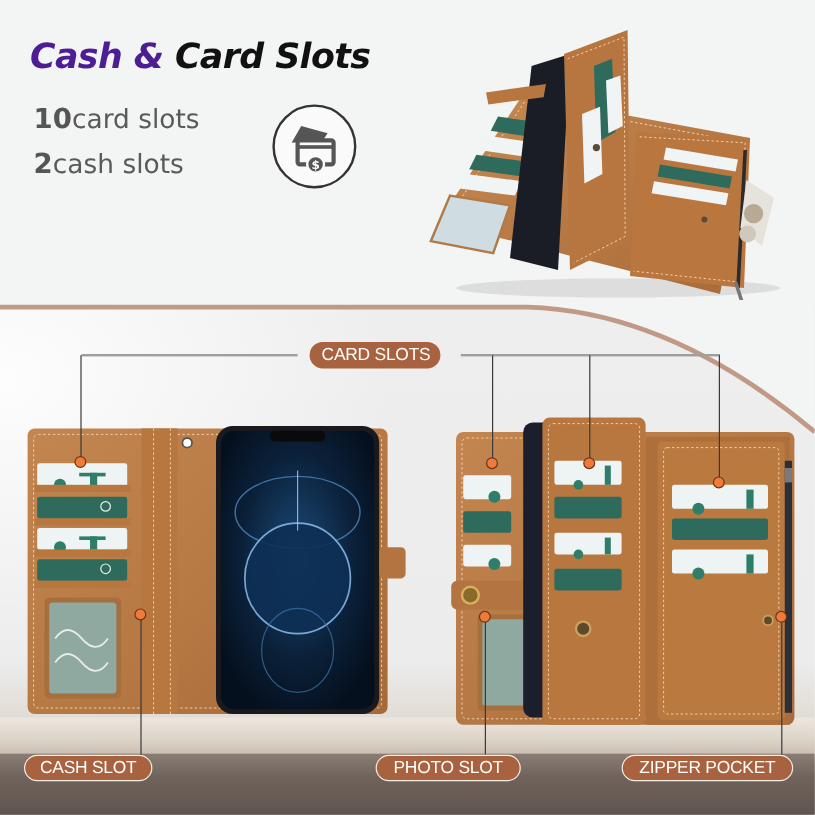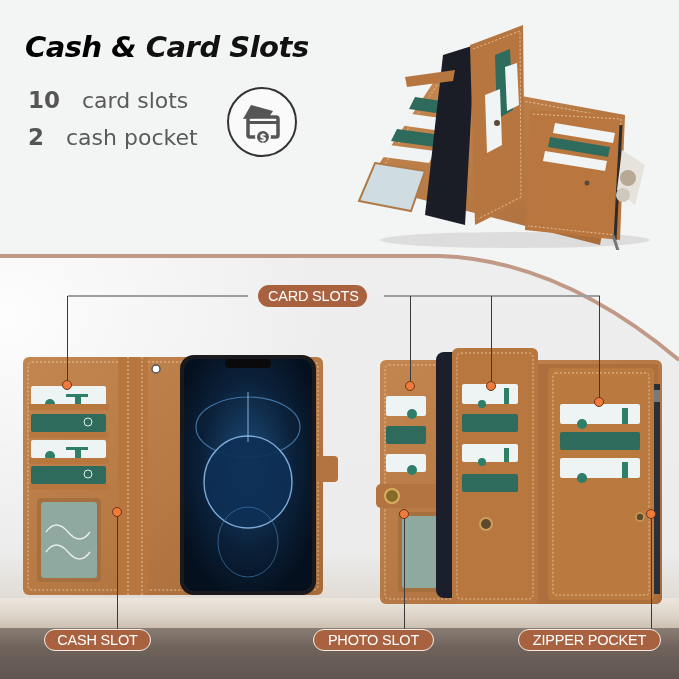--- a/index.html
+++ b/index.html
@@ -4,26 +4,26 @@
   <style>
     * { box-sizing: border-box; margin: 0; padding: 0; }
     html, body { width: 679px; height: 679px; overflow: hidden; background: #f4f4f4; }
     body { position: relative; font-family: "DejaVu Sans", sans-serif; }
 
     .stage { position: absolute; left: 0; top: 0; width: 679px; height: 679px; overflow: hidden; }
 
     
     .top-bg { position: absolute; left: 0; top: 0; width: 679px; height: 262px; background: #f3f4f4; }
     .headline { position: absolute; left: 25px; top: 30px; font-family: "DejaVu Sans", sans-serif; font-weight: bold; font-style: italic; font-size: 29px; letter-spacing: -0.5px; white-space: nowrap; }
-    .headline .accent { color: #000000; }
+    .headline .accent { color: #4c1d95; }
     .headline .dark { color: #111111; }
 
     .feature-list { position: absolute; left: 28px; top: 82px; }
     .feature { height: 36.5px; line-height: 36px; white-space: nowrap; color: #5a5a5a; font-family: "DejaVu Sans", sans-serif; font-size: 22px; }
-    .feature .num { font-weight: bold; color: #555; margin-right: 22px; font-size: 23px; }
+    .feature .num { font-weight: bold; color: #555; margin-right: 0; font-size: 23px; }
 
     .icon-circle { position: absolute; left: 227px; top: 87px; width: 70px; height: 70px; border: 2px solid #333; border-radius: 50%; background: #fafafa; }
 
     
     .top-product { position: absolute; left: 345px; top: 15px; width: 310px; height: 235px; }
 
     
     .swoosh { position: absolute; left: 0; top: 250px; width: 679px; height: 120px; }
 
     
@@ -56,21 +56,21 @@
   <div class="headline">
     <span class="accent">Cash &amp;</span>
     <span class="dark">Card Slots</span>
   </div>
 
   <div class="feature-list">
     <div class="feature">
       <span class="num">10</span><span>card slots</span>
     </div>
     <div class="feature">
-      <span class="num">2</span><span>cash pocket</span>
+      <span class="num">2</span><span>cash slots</span>
     </div>
   </div>
 
   <div class="icon-circle">
     <svg width="66" height="66" viewBox="0 0 66 66">
       <path d="M14 30 L22 16 L44 22 L40 28 Z" fill="#555"></path>
       <rect x="19" y="28" width="30" height="20" rx="2" fill="none" stroke="#555" stroke-width="3.5"></rect>
       <rect x="19" y="32" width="30" height="3" fill="#555"></rect>
       <circle cx="34" cy="48" r="7" fill="#555" stroke="#fafafa" stroke-width="2"></circle>
       <text x="34" y="52" font-size="10" font-family="DejaVu Sans, sans-serif" font-weight="bold" text-anchor="middle" fill="#fff">$</text>
@@ -252,17 +252,17 @@
 
   <div class="pill top" style="left:258px; top:285px; width:109px;">CARD SLOTS</div>
 
   <div class="callout-vline" style="left:117px; top:512px; height:117px;"></div>
   <div class="dot" style="left:112px; top:507px;"></div>
   <div class="callout-vline" style="left:404px; top:514px; height:115px;"></div>
   <div class="dot" style="left:399px; top:509px;"></div>
   <div class="callout-vline" style="left:651px; top:514px; height:115px;"></div>
   <div class="dot" style="left:646px; top:509px;"></div>
 
-  <div class="pill" style="left:44px; top:629px; width:107px;">CASH SLOT</div>
+  <div class="pill" style="left:20px; top:629px; width:107px;">CASH SLOT</div>
   <div class="pill" style="left:313px; top:629px; width:121px;">PHOTO SLOT</div>
   <div class="pill" style="left:518px; top:629px; width:143px;">ZIPPER POCKET</div>
 
 </div>
 
 </body></html>

